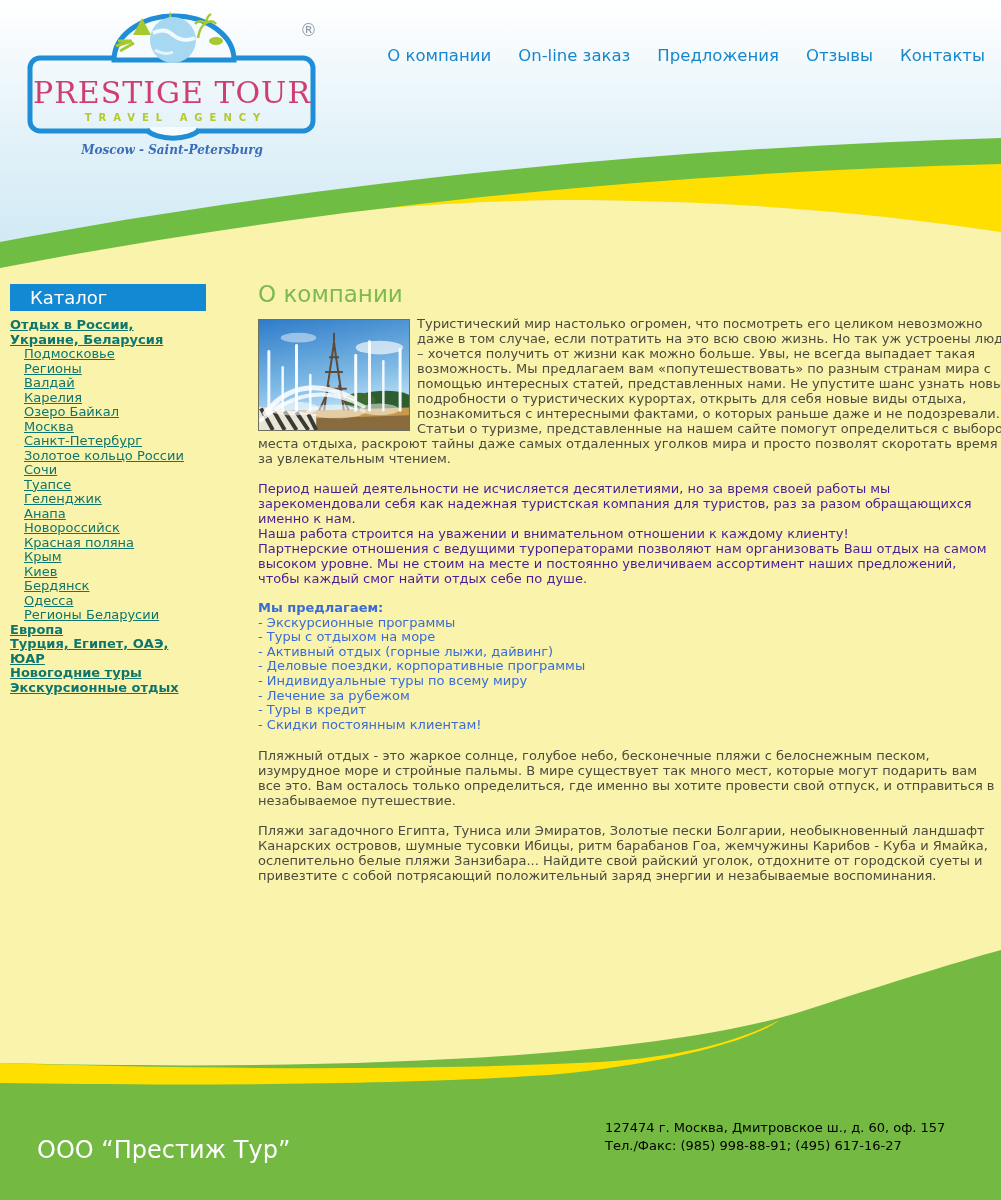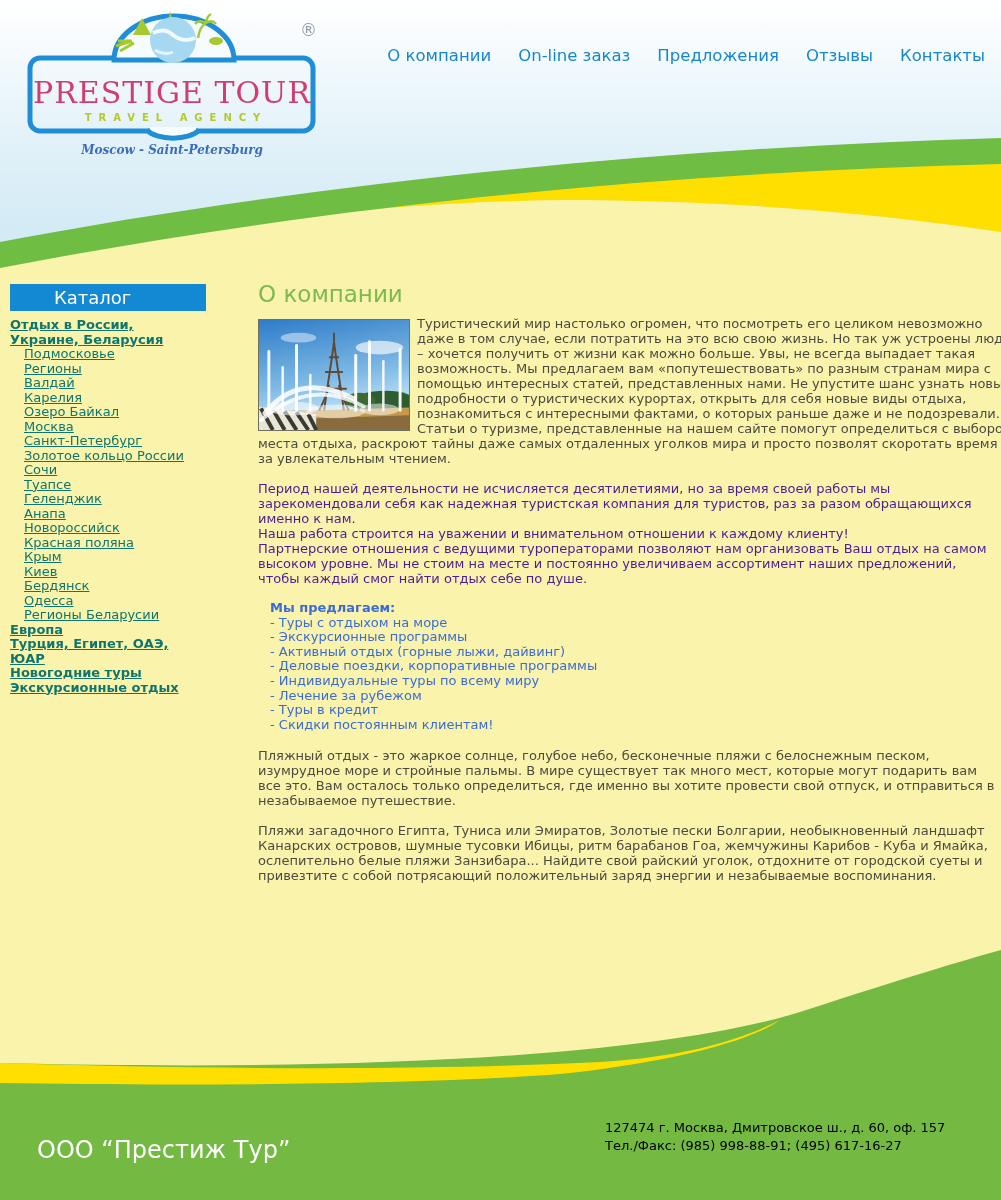--- a/index.html
+++ b/index.html
@@ -17,35 +17,35 @@
   .tag-t   { font-family:"DejaVu Sans","Liberation Sans",sans-serif; font-size:10px; letter-spacing:7px; fill:#b5c82f; font-weight:bold; }
   .cities-t{ font-family:"DejaVu Serif","Liberation Serif",serif; font-style:italic; font-weight:bold; font-size:12px; fill:#3a6db8; }
   .reg-t   { font-size:17px; fill:#8d9aa8; font-family:"DejaVu Sans",sans-serif; }
 
   
   .nav { position:absolute; top:46px; right:16px; display:flex; gap:27px; z-index:5; }
   .nav a { color:#1687cd; text-decoration:none; font-size:16.5px; white-space:nowrap; cursor:pointer; }
 
   
   .sidebar { position:absolute; left:10px; top:284px; width:196px; z-index:4; }
-  .cat-head { background:#1289d2; color:#ffffff; font-size:18px; height:27px; line-height:27px; padding-left:44px; margin-bottom:7px; }
+  .cat-head { background:#1289d2; color:#ffffff; font-size:18px; height:27px; line-height:27px; padding-left:20px; margin-bottom:7px; }
   .sidebar a { display:block; color:#0f766e; text-decoration:underline; font-size:13px; line-height:14.5px; cursor:pointer; }
   .sidebar a.lvl1 { font-weight:bold; }
   .sidebar a.lvl2 { margin-left:14px; }
 
   
   .main { position:absolute; left:258px; top:281px; width:743px; overflow:hidden; z-index:4; }
   .main h1 { font-size:23px; font-weight:normal; color:#7cb94e; margin:0 0 9px 0; }
   .p { font-size:13px; line-height:15px; color:#4b4b40; margin:0 0 15px 0; }
   .p.wide { width:758px; }
   .photo { float:left; width:152px; height:112px; margin:3px 7px 2px 0; border:1px solid #70705f; background:#9cc9e8; }
   .blue { color:#4c1d95; }
   .offers div { font-size:13px; line-height:14.6px; color:#3b6cd6; }
   .offers .off-head { font-weight:bold; }
-  .offers { margin:0 0 16px 12px; }
+  .offers { margin:0 0 16px 0; }
 
   
   .footer-company { position:absolute; left:37px; top:1136px; color:#ffffff; font-size:24px; z-index:5; }
   .footer-contacts { position:absolute; left:605px; top:1119px; color:#000000; font-size:13px; line-height:17.5px; z-index:5; }
 </style>
 </head>
 <body>
 
 <div class="page">
 
@@ -174,22 +174,22 @@
     </div>
 
     <div class="p blue">
       <div>Период нашей деятельности не исчисляется десятилетиями, но за время своей работы мы зарекомендовали себя как надежная туристская компания для туристов, раз за разом обращающихся именно к нам.</div>
       <div>Наша работа строится на уважении и внимательном отношении к каждому клиенту!</div>
       <div>Партнерские отношения с ведущими туроператорами позволяют нам организовать Ваш отдых на самом высоком уровне. Мы не стоим на месте и постоянно увеличиваем ассортимент наших предложений, чтобы каждый смог найти отдых себе по душе.</div>
     </div>
 
     <div class="offers">
       <div class="off-head">Мы предлагаем:</div>
+      <div>- Экскурсионные программы</div>
       <div>- Туры с отдыхом на море</div>
-      <div>- Экскурсионные программы</div>
       <div>- Активный отдых (горные лыжи, дайвинг)</div>
       <div>- Деловые поездки, корпоративные программы</div>
       <div>- Индивидуальные туры по всему миру</div>
       <div>- Лечение за рубежом</div>
       <div>- Туры в кредит</div>
       <div>- Скидки постоянным клиентам!</div>
     </div>
 
     <div class="p" style="margin-top:4px">Пляжный отдых - это жаркое солнце, голубое небо, бесконечные пляжи с белоснежным песком, изумрудное море и стройные пальмы. В мире существует так много мест, которые могут подарить вам все это. Вам осталось только определиться, где именно вы хотите провести свой отпуск, и отправиться в незабываемое путешествие.</div>
     <div class="p">Пляжи загадочного Египта, Туниса или Эмиратов, Золотые пески Болгарии, необыкновенный ландшафт Канарских островов, шумные тусовки Ибицы, ритм барабанов Гоа, жемчужины Карибов - Куба и Ямайка, ослепительно белые пляжи Занзибара... Найдите свой райский уголок, отдохните от городской суеты и привезтите с собой потрясающий положительный заряд энергии и незабываемые воспоминания.</div>

